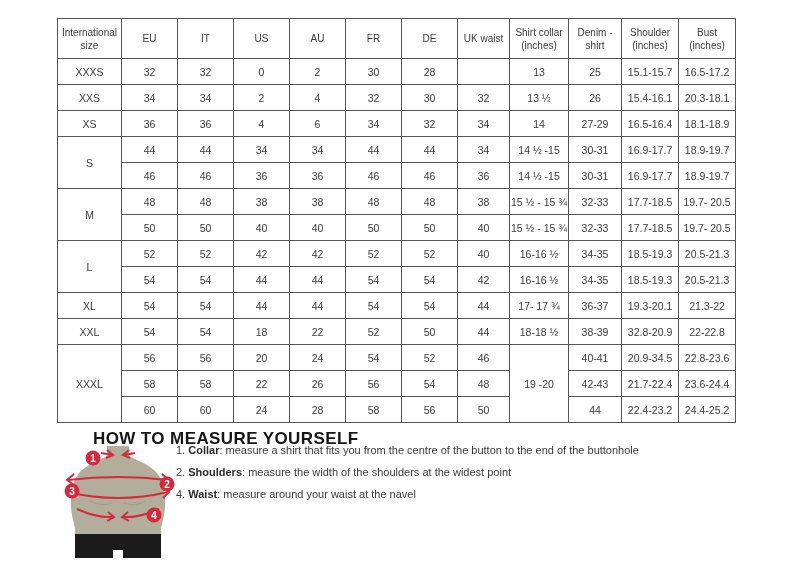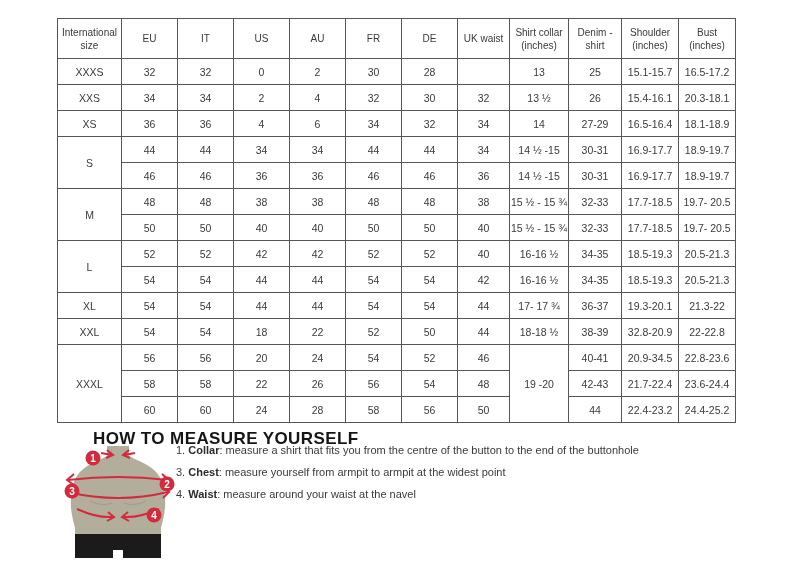--- a/index.html
+++ b/index.html
@@ -295,15 +295,15 @@
       <circle cx="12" cy="45" r="7.5" fill="#d42a3d"></circle>
       <text x="12" y="48.5" fill="#ffffff">3</text>
       <circle cx="94" cy="69" r="7.5" fill="#d42a3d"></circle>
       <text x="94" y="72.5" fill="#ffffff">4</text>
     </g>
   </svg>
 </div>
 
 <div class="instructions">
   <div class="instr-line"><span>1. </span><b>Collar</b><span>: measure a shirt that fits you from the centre of the button to the end of the buttonhole</span></div>
-  <div class="instr-line"><span>3. </span><b>Chest</b><span>: measure yourself from armpit to armpit at the widest point</span></div>
+  <div class="instr-line"><span>2. </span><b>Shoulders</b><span>: measure the width of the shoulders at the widest point</span></div>
   <div class="instr-line"><span>4. </span><b>Waist</b><span>: measure around your waist at the navel</span></div>
 </div>
 
 </body></html>

